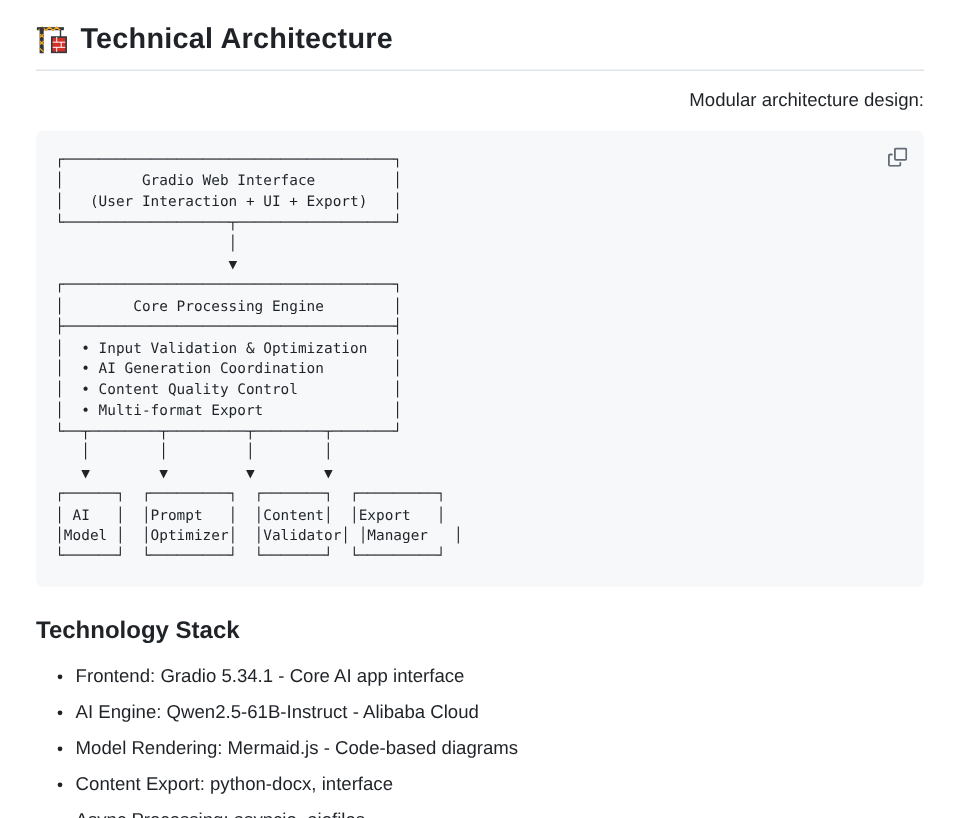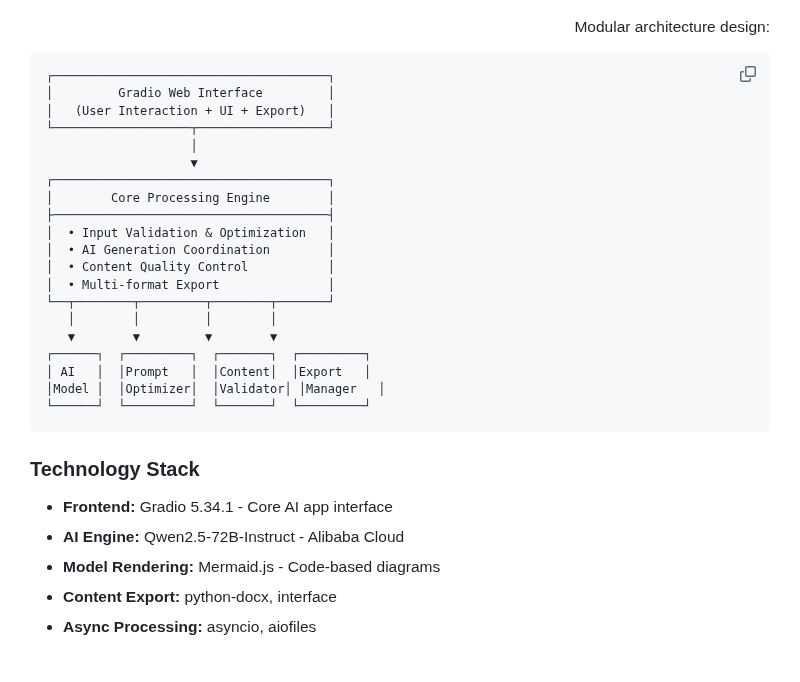--- a/index.html
+++ b/index.html
@@ -82,27 +82,41 @@
   .stack-list {
     margin: 0;
     padding-left: 33px;
     font-size: 15.5px;
   }
   .stack-list li {
     margin-top: 6px;
     line-height: 1.55;
   }
   .stack-list li::marker { color: #1f2328; }
-  .stack-list strong { font-weight: 700; }
+  .stack-list strong { font-weight: 400; }
 </style>
 </head>
 <body>
 
 <div class="page">
 
+  <div class="doc-header">
+    <span class="emoji">
+      <svg viewBox="0 0 36 36" width="27" height="27" aria-hidden="true">
+        <rect x="1" y="3.5" width="30" height="3.4" fill="#31373d"></rect>
+        <path d="M3 7 L7 3.5 L11 7 L15 3.5 L19 7 L23 3.5 L27 7" stroke="#f4a622" stroke-width="1.6" fill="none"></path>
+        <rect x="4" y="3.5" width="4.6" height="29" fill="#31373d"></rect>
+        <path d="M4 11 L8.6 15 M8.6 11 L4 15 M4 19 L8.6 23 M8.6 19 L4 23 M4 27 L8.6 31" stroke="#f4a622" stroke-width="1.4"></path>
+        <rect x="26.4" y="6.5" width="1.6" height="8" fill="#31373d"></rect>
+        <rect x="17.5" y="14.5" width="16" height="17" fill="#d22f27" stroke="#31373d" stroke-width="1.8"></rect>
+        <path d="M18.5 20.2 H32.5 M18.5 25.9 H32.5 M23 14.5 V20.2 M28 20.2 V25.9 M23 25.9 V31" stroke="#ffffff" stroke-width="1.1" fill="none"></path>
+      </svg>
+    </span>
+    <h2 class="doc-title">Technical Architecture</h2>
+  </div>
 
   <p class="intro">Modular architecture design:</p>
 
   <div class="code-block">
     <button class="copy-btn" aria-label="Copy">
       <span style="display:flex;">
         <svg width="16" height="16" viewBox="0 0 16 16" fill="currentColor" aria-hidden="true">
           <path d="M0 6.75C0 5.784.784 5 1.75 5h1.5a.75.75 0 0 1 0 1.5h-1.5a.25.25 0 0 0-.25.25v7.5c0 .138.112.25.25.25h7.5a.25.25 0 0 0 .25-.25v-1.5a.75.75 0 0 1 1.5 0v1.5A1.75 1.75 0 0 1 9.25 16h-7.5A1.75 1.75 0 0 1 0 14.25Z"></path>
           <path d="M5 1.75C5 .784 5.784 0 6.75 0h7.5C15.216 0 16 .784 16 1.75v7.5A1.75 1.75 0 0 1 14.25 11h-7.5A1.75 1.75 0 0 1 5 9.25Zm1.75-.25a.25.25 0 0 0-.25.25v7.5c0 .138.112.25.25.25h7.5a.25.25 0 0 0 .25-.25v-7.5a.25.25 0 0 0-.25-.25Z"></path>
         </svg>
@@ -127,19 +141,19 @@
 ┌──────┐  ┌─────────┐  ┌───────┐  ┌─────────┐
 │ AI   │  │Prompt   │  │Content│  │Export   │
 │Model │  │Optimizer│  │Validator│ │Manager   │
 └──────┘  └─────────┘  └───────┘  └─────────┘</pre>
   </div>
 
   <h3 class="section-heading">Technology Stack</h3>
 
   <ul class="stack-list">
     <li><strong>Frontend:</strong><span> Gradio 5.34.1 - Core AI app interface</span></li>
-    <li><strong>AI Engine:</strong><span> Qwen2.5-72B-Instruct - Alibaba Cloud</span></li>
+    <li><strong>AI Engine:</strong><span> Qwen2.5-61B-Instruct - Alibaba Cloud</span></li>
     <li><strong>Model Rendering:</strong><span> Mermaid.js - Code-based diagrams</span></li>
     <li><strong>Content Export:</strong><span> python-docx, interface</span></li>
     <li><strong>Async Processing:</strong><span> asyncio, aiofiles</span></li>
   </ul>
 
 </div>
 
 </body></html>

